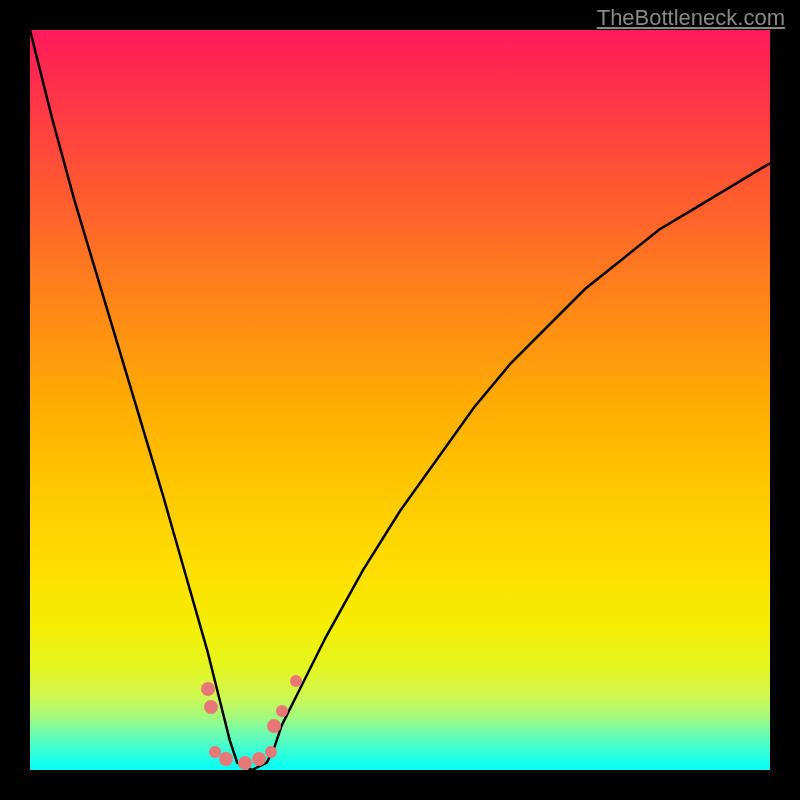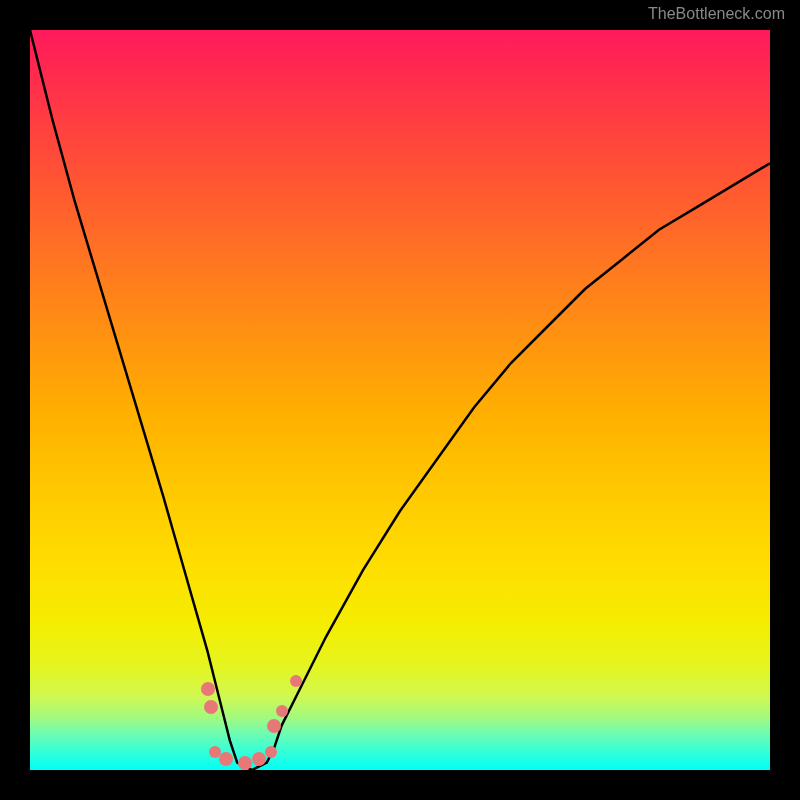--- a/index.html
+++ b/index.html
@@ -13,22 +13,23 @@
       background: #000;
       position: relative;
       overflow: hidden;
     }
     .watermark {
       position: absolute;
       top: 5px;
       right: 15px;
       color: #888;
       font-family: Arial, sans-serif;
-      font-size: 16px;
+      font-size: 22px;
       z-index: 10;
+      text-decoration: underline;
     }
     .chart-area {
       position: absolute;
       top: 30px;
       left: 30px;
       width: 740px;
       height: 740px;
       background: linear-gradient(to bottom,
         #ff1a5c 0%,
         #ff2850 5%,

